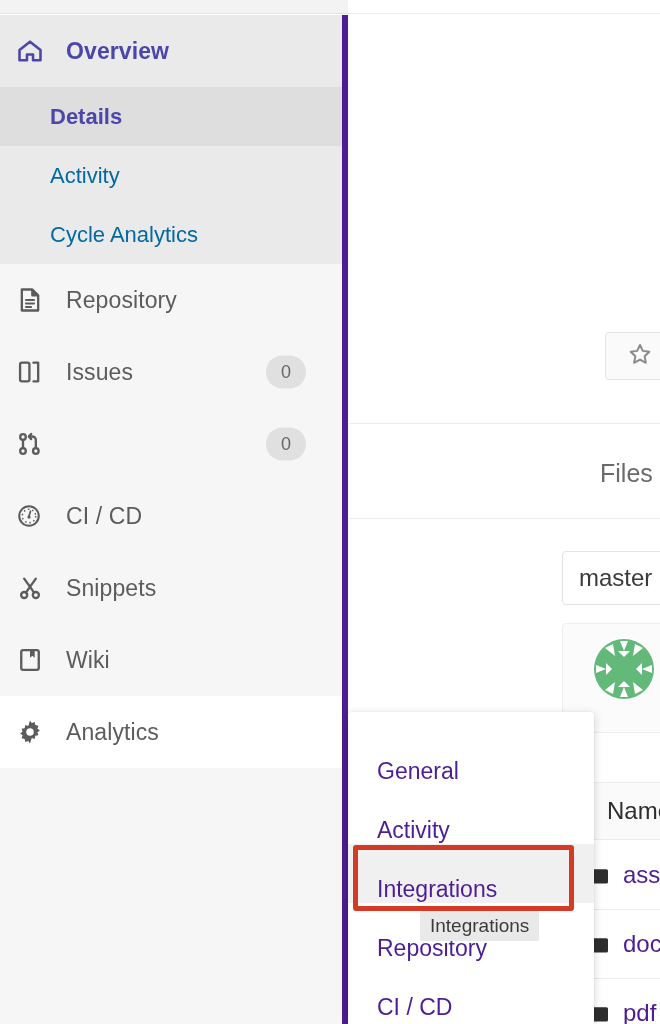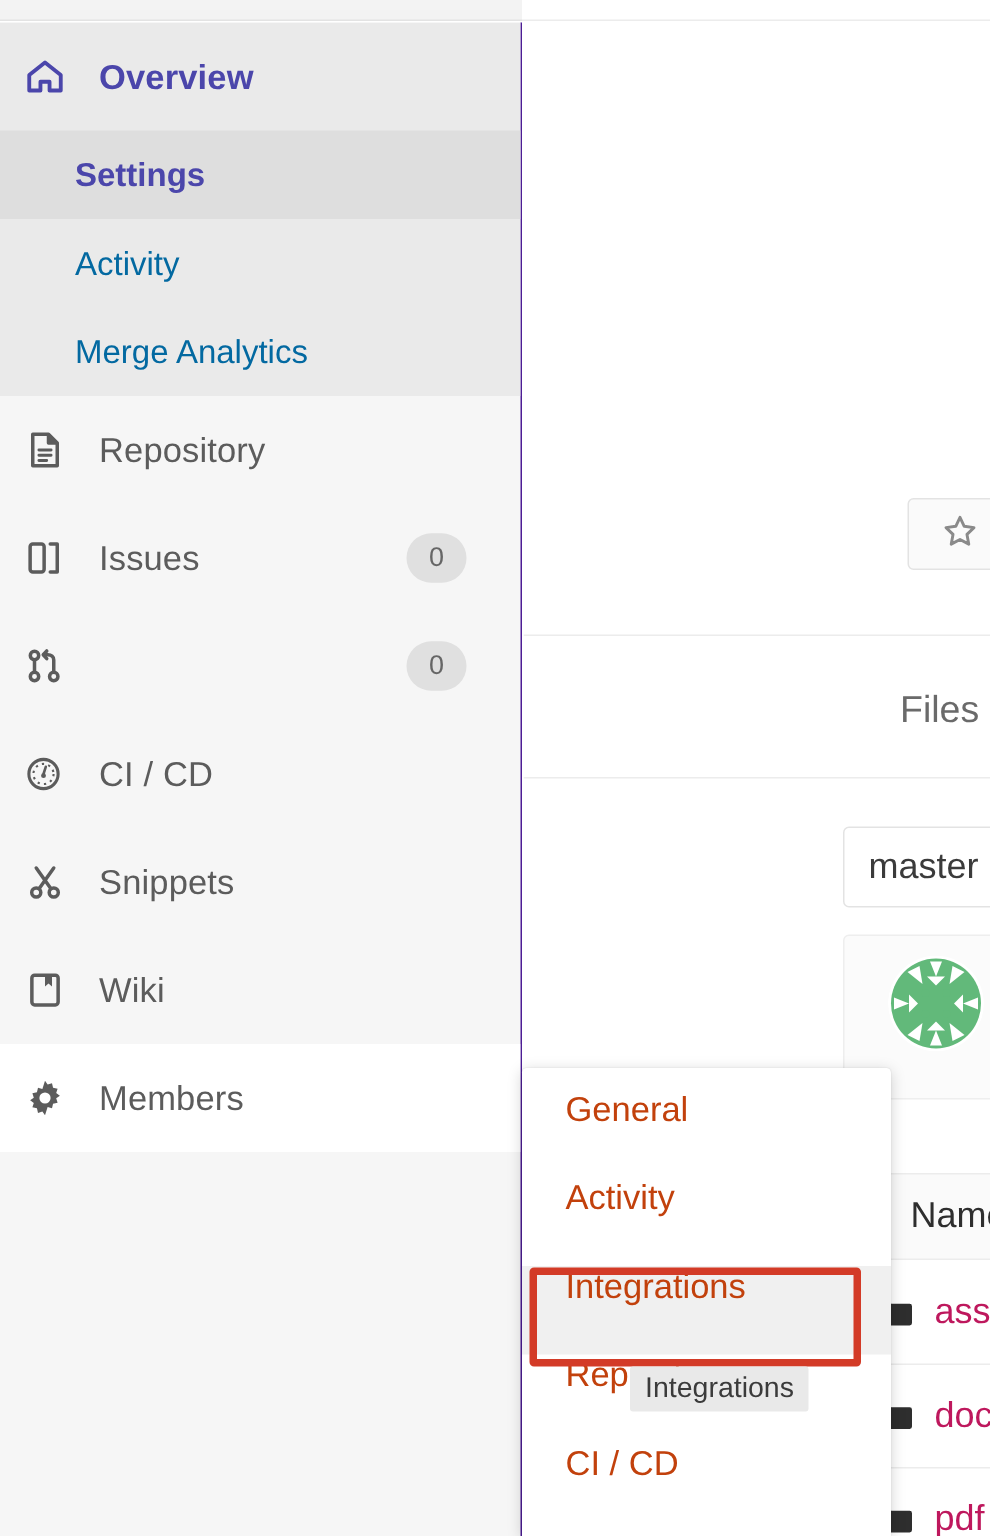--- a/index.html
+++ b/index.html
@@ -29,21 +29,21 @@
     width: 312px; height: 14px;
     background: #ffffff;
     border-bottom: 1px solid #ececec;
   }
 
   
   .sidebar {
     position: absolute; left: 0; top: 15px;
     width: 348px; height: 1009px;
     background: #f6f6f6;
-    border-right: 1px solid #4c1d95;
+    border-right: 6px solid #4c1d95;
     overflow: hidden;
   }
   .nav-group-overview { background: #eaeaea; }
 
   .nav-item {
     display: flex; align-items: center;
     height: 72px;
     padding-left: 16px;
     position: relative;
     cursor: pointer;
@@ -156,40 +156,40 @@
   .file-row {
     position: absolute; left: 0;
     width: 311px; height: 69px;
     border-bottom: 1px solid #ececec;
     display: flex; align-items: center;
     padding-left: 234px;
     cursor: pointer;
   }
   .file-row .fico { margin-right: 14px; display: flex; align-items: center; }
   .file-row .fname {
-    font-size: 24px; color: #be185d;
+    font-size: 24px; color: #4c1d95;
     white-space: nowrap;
   }
 
   
   .flyout {
     position: absolute; left: 348px; top: 712px;
     width: 246px; height: 312px;
     background: #ffffff;
     border-radius: 3px 3px 0 0;
     box-shadow: 0 2px 10px rgba(0,0,0,.18), 0 0 1px rgba(0,0,0,.15);
     z-index: 20;
     overflow: hidden;
   }
   .fly-item {
     height: 59px;
-    display: flex; align-items: flex-start;
+    display: flex; align-items: flex-end;
     padding-left: 29px;
     font-size: 23px;
-    color: #c2410c;
+    color: #4c1d95;
     cursor: pointer;
     white-space: nowrap;
   }
   .fly-item:first-child { margin-top: 14px; }
   .fly-item.hovered { background: #f0f0f0; }
 
   
   .anno-box {
     position: absolute; left: 353px; top: 845px;
     width: 221px; height: 66px;
@@ -227,27 +227,27 @@
       <div class="nav-item top">
         <span class="ico">
           <svg width="28" height="28" viewBox="0 0 24 24" fill="none" stroke="#4b46ab" stroke-width="2.2" stroke-linejoin="round">
             <path d="M3 11.2 L12 4 L21 11.2 L21 20 L14.6 20 L14.6 15 L9.4 15 L9.4 20 L3 20 Z"></path>
           </svg>
         </span>
         <span class="lbl">Overview</span>
       </div>
 
       <div class="sub-item active">
-        <span>Settings</span>
+        <span>Details</span>
       </div>
       <div class="sub-item">
         <span>Activity</span>
       </div>
       <div class="sub-item">
-        <span>Merge Analytics</span>
+        <span>Cycle Analytics</span>
       </div>
     </div>
 
     <div class="nav-item">
       <span class="ico">
         <svg width="28" height="28" viewBox="0 0 24 24" fill="none" stroke="#5c5c5c" stroke-width="2" stroke-linejoin="round">
           <path d="M5 3 H14 L19 8 V21 H5 Z"></path>
           <path d="M14 3 V8 H19" fill="#5c5c5c"></path>
           <path d="M8.5 12 H15.5 M8.5 15 H15.5 M8.5 18 H13" stroke-width="1.6" stroke-linecap="round"></path>
         </svg>
@@ -314,21 +314,21 @@
       <span class="lbl">Wiki</span>
     </div>
 
     <div class="nav-item settings-open">
       <span class="ico">
         <svg width="28" height="28" viewBox="0 0 24 24" fill="#5c5c5c">
           <path d="M12 2.2 l1.5 2.1 2.5-.8.6 2.6 2.6.6-.8 2.5 2.1 1.5-2.1 1.5.8 2.5-2.6.6-.6 2.6-2.5-.8L12 21.8 10.5 19.7l-2.5.8-.6-2.6-2.6-.6.8-2.5L3.5 13.3 5.6 11.8 4.8 9.3l2.6-.6.6-2.6 2.5.8z"></path>
           <circle cx="12" cy="12" r="3.2" fill="#ffffff"></circle>
         </svg>
       </span>
-      <span class="lbl">Members</span>
+      <span class="lbl">Analytics</span>
     </div>
 
   </nav>
 
   <main class="main">
 
     <div class="hr" style="top:408px"></div>
     <div class="hr" style="top:503px"></div>
 
     <div class="star-btn">

